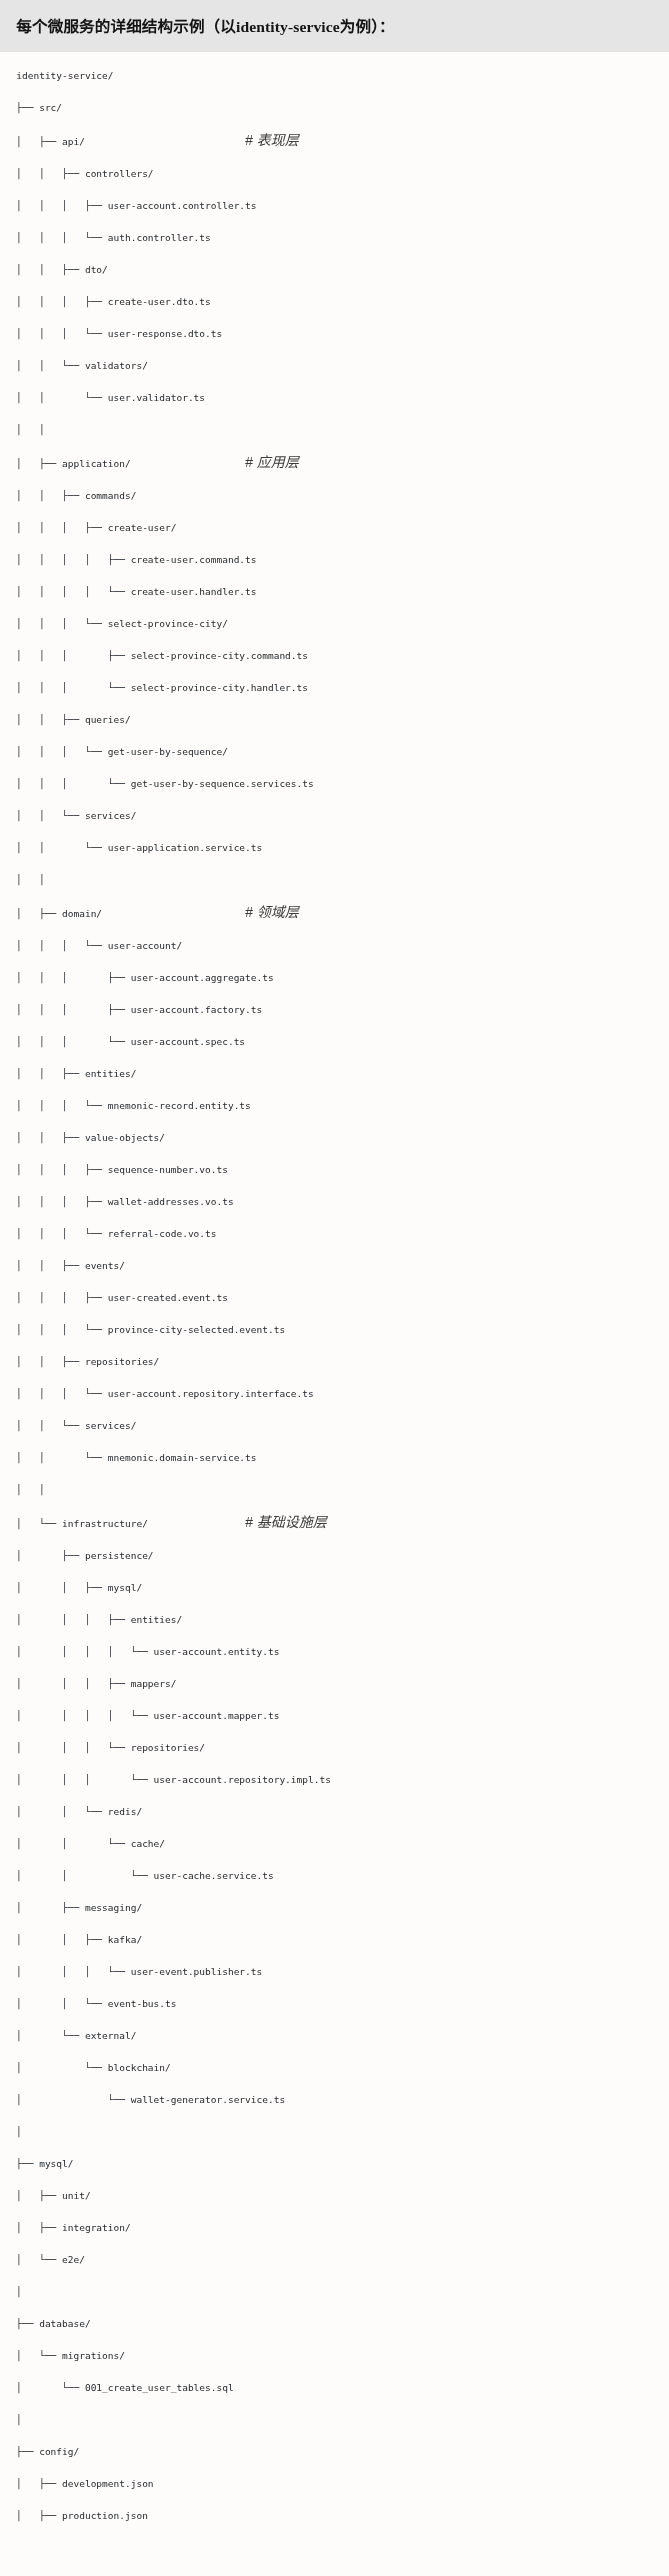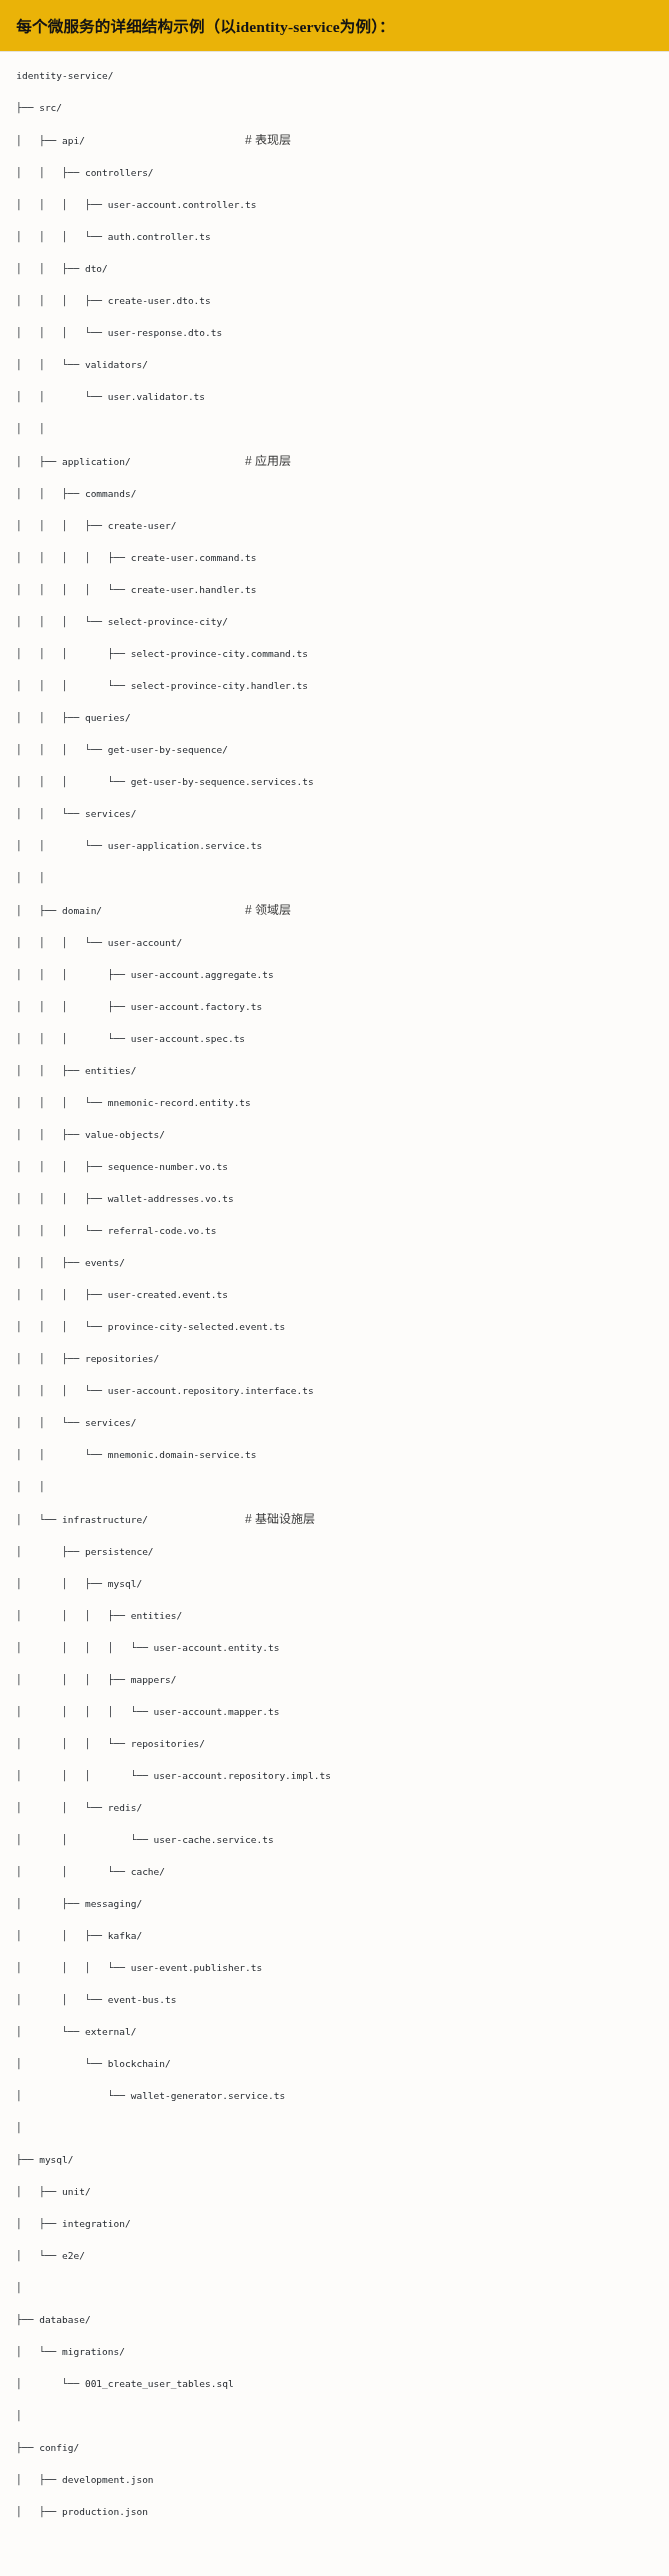--- a/index.html
+++ b/index.html
@@ -12,21 +12,21 @@
   body {
     width: 669px;
     font-family: "Liberation Serif", "DejaVu Serif", serif;
     color: #1f1f1f;
     -webkit-font-smoothing: antialiased;
   }
 
   
   .page-header {
     padding: 16.3px 16.3px 13.8px 16.3px;
-    background: #eab308;
+    background: #e5e5e5;
     border-bottom: 0.6px solid #e4e2dc;
   }
   .page-title {
     margin: 0;
     font-size: 15.6px;
     font-weight: bold;
     letter-spacing: 0.1px;
     line-height: 1.35;
     font-family: "Liberation Serif", "DejaVu Serif", serif;
     color: #141414;
@@ -47,21 +47,22 @@
     letter-spacing: 0px;
   }
   .tree-line {
     white-space: pre;
     display: block;
     min-height: 16px;
   }
   .tree-line .comment {
     color: #3b3b3b;
     font-family: "Liberation Sans", "DejaVu Sans", sans-serif;
-    font-size: 12px;
+    font-size: 14px;
+    font-style: italic;
   }
 </style>
 </head>
 <body>
 
 <header class="page-header">
   <h1 class="page-title">每个微服务的详细结构示例（以identity-service为例）：</h1>
 </header>
 
 <section class="tree-block">
@@ -113,22 +114,22 @@
 <span class="tree-line"><span>│   └── infrastructure/</span><span>                 </span><span class="comment"># 基础设施层</span></span>
 <span class="tree-line"><span>│       ├── persistence/</span></span>
 <span class="tree-line"><span>│       │   ├── mysql/</span></span>
 <span class="tree-line"><span>│       │   │   ├── entities/</span></span>
 <span class="tree-line"><span>│       │   │   │   └── user-account.entity.ts</span></span>
 <span class="tree-line"><span>│       │   │   ├── mappers/</span></span>
 <span class="tree-line"><span>│       │   │   │   └── user-account.mapper.ts</span></span>
 <span class="tree-line"><span>│       │   │   └── repositories/</span></span>
 <span class="tree-line"><span>│       │   │       └── user-account.repository.impl.ts</span></span>
 <span class="tree-line"><span>│       │   └── redis/</span></span>
+<span class="tree-line"><span>│       │       └── cache/</span></span>
 <span class="tree-line"><span>│       │           └── user-cache.service.ts</span></span>
-<span class="tree-line"><span>│       │       └── cache/</span></span>
 <span class="tree-line"><span>│       ├── messaging/</span></span>
 <span class="tree-line"><span>│       │   ├── kafka/</span></span>
 <span class="tree-line"><span>│       │   │   └── user-event.publisher.ts</span></span>
 <span class="tree-line"><span>│       │   └── event-bus.ts</span></span>
 <span class="tree-line"><span>│       └── external/</span></span>
 <span class="tree-line"><span>│           └── blockchain/</span></span>
 <span class="tree-line"><span>│               └── wallet-generator.service.ts</span></span>
 <span class="tree-line"><span>│</span></span>
 <span class="tree-line"><span>├── mysql/</span></span>
 <span class="tree-line"><span>│   ├── unit/</span></span>

